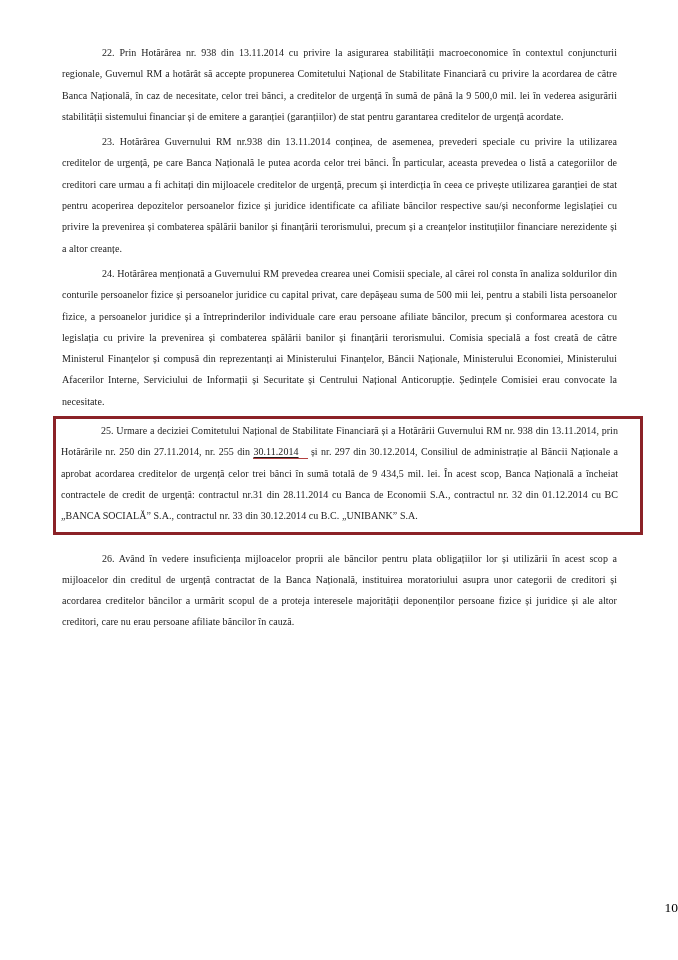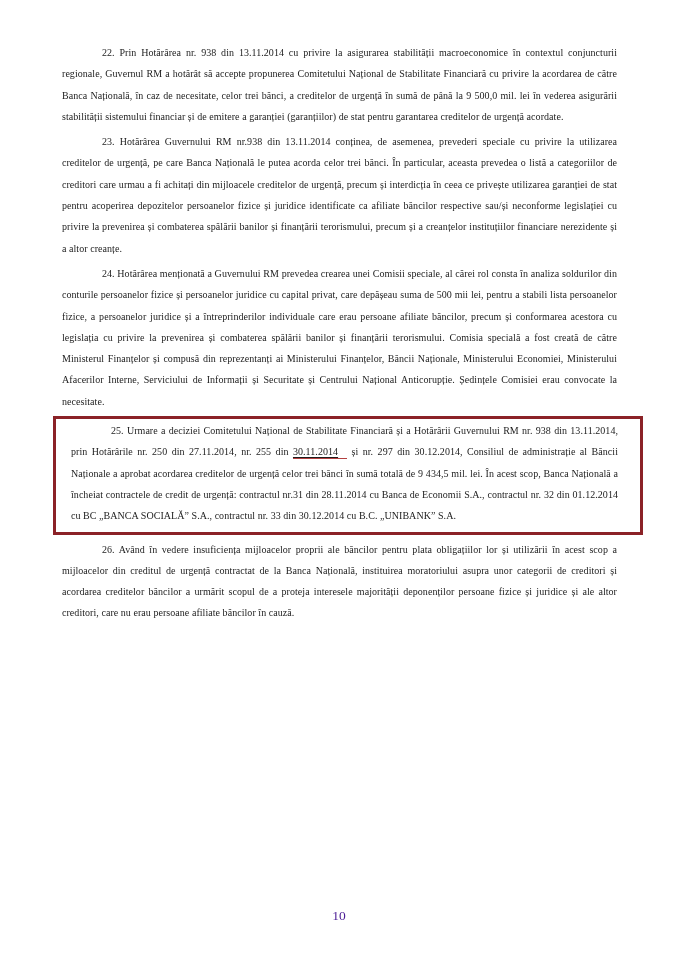--- a/index.html
+++ b/index.html
@@ -24,41 +24,41 @@
   .para {
     margin: 0 0 4px 0;
     font-size: 10px;
     line-height: 21.3px;
     text-align: justify;
     text-indent: 40px;
     letter-spacing: 0.05px;
   }
   .highlight-box {
     border: 3px solid #8b2227;
-    margin: 2px -26px 4px -9px;
-    padding: 1px 22px 5px 15px;
+    margin: 2px -26px 13px -9px;
+    padding: 1px 22px 5px 5px;
   }
   .highlight-box .para {
     margin: 0;
   }
   .underlined {
     text-decoration: underline;
     text-underline-offset: 2px;
     border-bottom: 1.5px solid #b34040;
     padding-right: 9px;
     padding-bottom: 1px;
   }
   .page-number {
     position: absolute;
-    bottom: 36px;
+    bottom: 44px;
     left: 0;
     width: 100%;
-    text-align: center;
+    text-align: right;
     font-size: 13.5px;
-    color: #4c1d95;
+    color: #000000;
   }
 </style>
 </head>
 <body>
 
 <div class="page">
   <div class="content">
 
     <p class="para">22. Prin Hotărârea nr. 938 din 13.11.2014 cu privire la asigurarea stabilității macroeconomice în contextul conjuncturii regionale, Guvernul RM a hotărât să accepte propunerea Comitetului Național de Stabilitate Financiară cu privire la acordarea de către Banca Națională, în caz de necesitate, celor trei bănci, a creditelor de urgență în sumă de până la 9 500,0 mil. lei în vederea asigurării stabilității sistemului financiar și de emitere a garanției (garanțiilor) de stat pentru garantarea creditelor de urgență acordate.</p>
 

